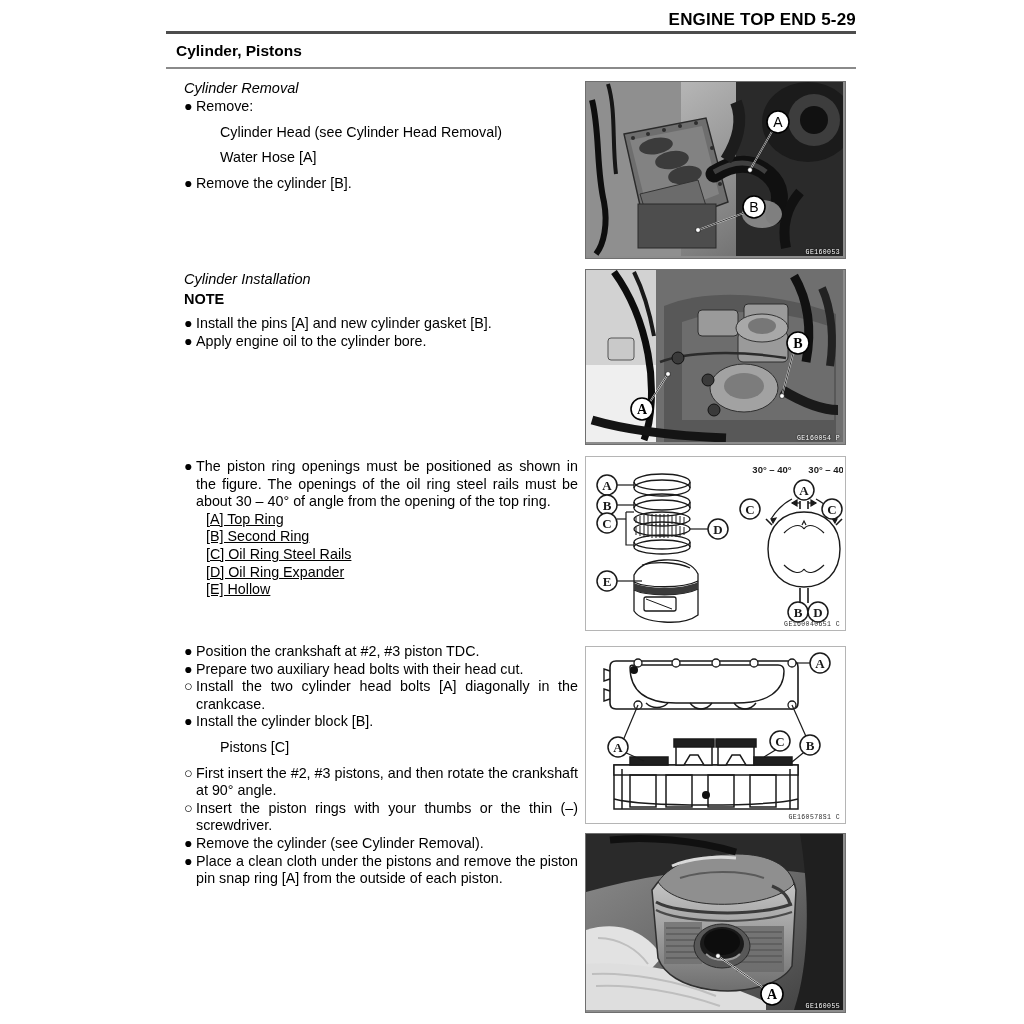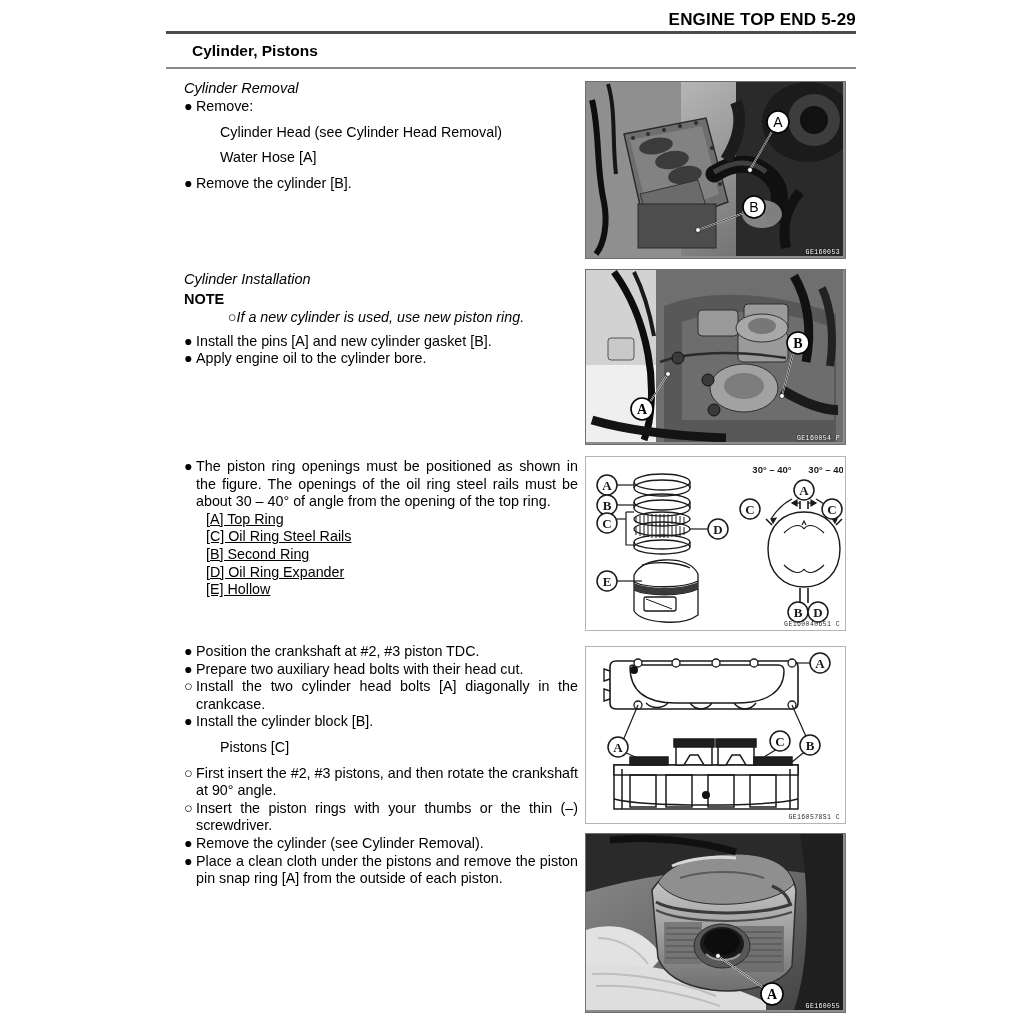--- a/index.html
+++ b/index.html
@@ -10,21 +10,21 @@
     -webkit-font-smoothing:antialiased;
   }
   .page{position:relative;width:1024px;height:1024px;overflow:hidden;background:#fff;}
 
   
   .hdr-title{
     position:absolute;left:166px;top:10px;width:690px;
     text-align:right;font-weight:bold;font-size:17px;letter-spacing:.2px;
   }
   .rule-thick{position:absolute;left:166px;top:31px;width:690px;height:3px;background:#4d4d4d;}
-  .sect-title{position:absolute;left:176px;top:42px;font-weight:bold;font-size:15.5px;margin-left:16px;}
+  .sect-title{position:absolute;left:176px;top:42px;font-weight:bold;font-size:15.5px;}
   .rule-thin{position:absolute;left:166px;top:67px;width:690px;height:2px;background:#8a8a8a;}
 
   
   .col{position:absolute;left:184px;width:394px;}
   .sub{font-style:italic;font-size:14.5px;margin:0 0 2px 0;}
   .li{position:relative;padding-left:12px;font-size:14.3px;line-height:17.6px;margin:0;}
   .li .bullet{position:absolute;left:0;top:0;}
   .ind{padding-left:28px;font-size:14.3px;line-height:17.6px;margin:8px;}
   .ind2{padding-left:22px;font-size:14.3px;line-height:17.6px;margin:0;text-decoration:underline;}
   .justify{text-align:justify;}
@@ -67,42 +67,39 @@
     <p class="ind">Water Hose [A]</p>
     <p class="li">
       <span class="bullet">●</span>
       <span>Remove the cylinder [B].</span>
     </p>
   </div>
 
   <div class="col" style="top:271px;">
     <div class="sub">Cylinder Installation</div>
     <div class="note-hd">NOTE</div>
-    <p class="note-li">
-      <span>○</span><span>If a new cylinder is used, use new piston ring.</span>
-    </p>
     <div style="height:6px"></div>
     <p class="li">
       <span class="bullet">●</span>
       <span>Install the pins [A] and new cylinder gasket [B].</span>
     </p>
     <p class="li">
       <span class="bullet">●</span>
       <span>Apply engine oil to the cylinder bore.</span>
     </p>
   </div>
 
   <div class="col" style="top:458px;">
     <p class="li justify">
       <span class="bullet">●</span>
       <span>The piston ring openings must be positioned as shown in the figure. The openings of the oil ring steel rails must be about 30 – 40° of angle from the opening of the top ring.</span>
     </p>
     <p class="ind2">[A] Top Ring</p>
+    <p class="ind2">[B] Second Ring</p>
     <p class="ind2">[C] Oil Ring Steel Rails</p>
-    <p class="ind2">[B] Second Ring</p>
     <p class="ind2">[D] Oil Ring Expander</p>
     <p class="ind2">[E] Hollow</p>
   </div>
 
   <div class="col" style="top:643px;">
     <p class="li">
       <span class="bullet">●</span>
       <span>Position the crankshaft at #2, #3 piston TDC.</span>
     </p>
     <p class="li">

